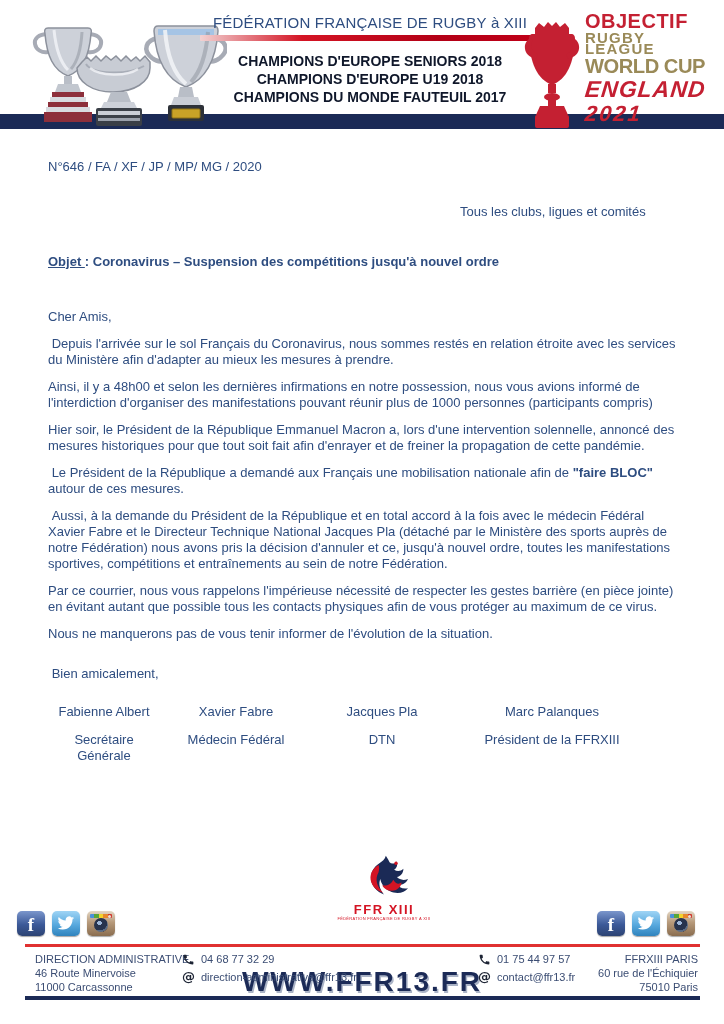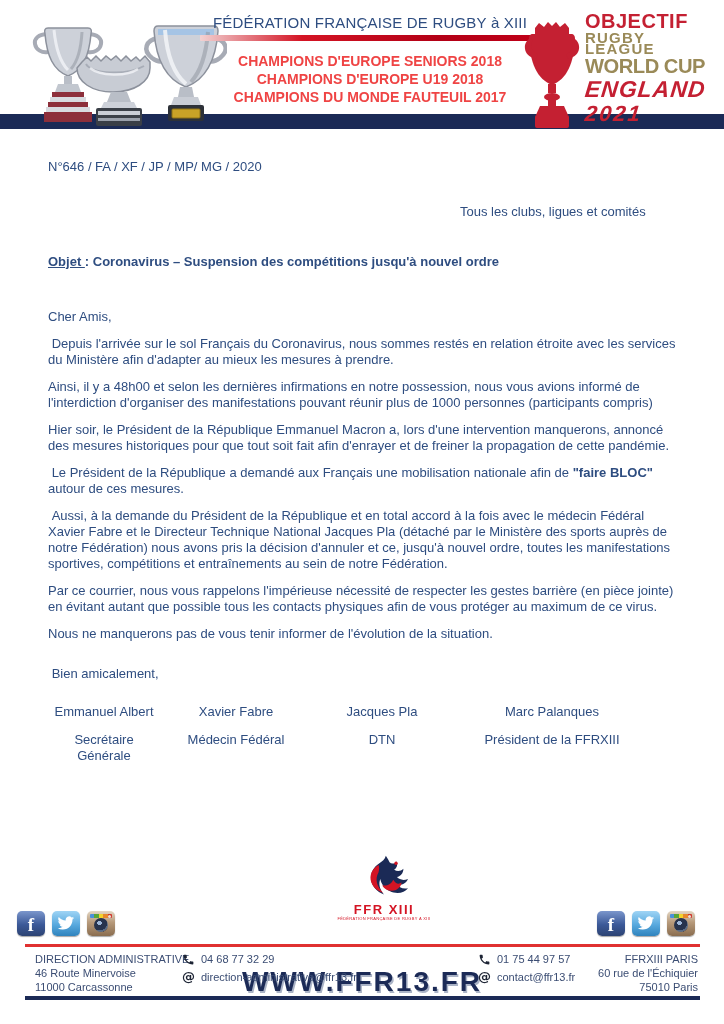--- a/index.html
+++ b/index.html
@@ -12,21 +12,21 @@
   }
   
   .letterhead { position:absolute; top:0; left:0; width:724px; height:129px; }
   .navy-bar { position:absolute; top:114px; left:0; width:724px; height:15px; background:#1b2a56; z-index:1; }
   .trophies { position:absolute; top:6px; left:12px; width:215px; height:122px; z-index:2; }
   .head-center { position:absolute; top:14px; left:190px; width:360px; text-align:center; z-index:2; }
   .fed-title { font-size:15px; letter-spacing:.2px; color:#2e4d80; }
   .red-rule { height:6px; margin:4px 10px 11px 10px;
     background:linear-gradient(90deg,#f2d2d2 0%,#d41424 30%,#b30016 70%,#c00018 100%);
     border-radius:1px; }
-  .honor { font-size:14px; font-weight:bold; color:#ef4444; line-height:18px; }
+  .honor { font-size:14px; font-weight:bold; color:#0f172a; line-height:18px; }
   .objectif { position:absolute; top:6px; right:6px; width:195px; height:123px; z-index:2; }
   .objectif .cup { position:absolute; left:0; top:14px; width:58px; height:108px; }
   .obj-text { position:absolute; left:62px; top:4px; width:133px; }
   .obj-l1 { font-size:20px; font-weight:bold; color:#c42032; letter-spacing:.5px; line-height:22px; }
   .obj-l2 { font-size:15px; font-weight:bold; color:#9a8a58; letter-spacing:1.2px; line-height:11px; }
   .obj-l3 { font-size:21px; font-weight:bold; color:#9a8a58; letter-spacing:-.5px; line-height:23px; transform:scaleX(.96); transform-origin:left; white-space:nowrap; }
   .obj-l4 { font-size:23px; font-weight:bold; font-style:italic; color:#c42032; line-height:25px; transform:skewX(-6deg); letter-spacing:1px; }
   .obj-l5 { font-size:22px; font-weight:bold; font-style:italic; color:#c42032; line-height:24px; transform:skewX(-6deg); letter-spacing:2px; }
   
   .letter { position:absolute; top:129px; left:0; width:724px; padding:12px 48px; font-size:13px; line-height:16px; }
@@ -173,33 +173,33 @@
     </div>
 
     <div class="subject">
       <span class="u">Objet </span><span>: Coronavirus – Suspension des compétitions jusqu'à nouvel ordre</span>
     </div>
 
     <div class="salutation">Cher Amis,</div>
 
     <p class="para"> Depuis l'arrivée sur le sol Français du Coronavirus, nous sommes restés en relation étroite avec les services du Ministère afin d'adapter au mieux les mesures à prendre.</p>
     <p class="para">Ainsi, il y a 48h00 et selon les dernières infirmations en notre possession, nous vous avions informé de l'interdiction d'organiser des manifestations pouvant réunir plus de 1000 personnes (participants compris)</p>
-    <p class="para">Hier soir, le Président de la République Emmanuel Macron a, lors d'une intervention manquerons, annoncé des mesures historiques pour que tout soit fait afin d'enrayer et de freiner la propagation de cette pandémie.</p>
+    <p class="para">Hier soir, le Président de la République Emmanuel Macron a, lors d'une intervention solennelle, annoncé des mesures historiques pour que tout soit fait afin d'enrayer et de freiner la propagation de cette pandémie.</p>
 
     <p class="para"><span> Le Président de la République a demandé aux Français une mobilisation nationale afin de </span><b>"faire BLOC"</b><span> autour de ces mesures.</span></p>
 
     <p class="para"> Aussi, à la demande du Président de la République et en total accord à la fois avec le médecin Fédéral Xavier Fabre et le Directeur Technique National Jacques Pla (détaché par le Ministère des sports auprès de notre Fédération) nous avons pris la décision d'annuler et ce, jusqu'à nouvel ordre, toutes les manifestations sportives, compétitions et entraînements au sein de notre Fédération.</p>
     <p class="para">Par ce courrier, nous vous rappelons l'impérieuse nécessité de respecter les gestes barrière (en pièce jointe) en évitant autant que possible tous les contacts physiques afin de vous protéger au maximum de ce virus.</p>
     <p class="para">Nous ne manquerons pas de vous tenir informer de l'évolution de la situation.</p>
 
     <p class="closing"> Bien amicalement,</p>
 
     <div class="sig-row">
       <div class="sig-col w1">
-        <span class="name">Emmanuel Albert</span>
+        <span class="name">Fabienne Albert</span>
         <span class="title">Secrétaire Générale</span>
       </div>
       <div class="sig-col w2">
         <span class="name">Xavier Fabre</span>
         <span class="title">Médecin Fédéral</span>
       </div>
       <div class="sig-col w3">
         <span class="name">Jacques Pla</span>
         <span class="title">DTN</span>
       </div>

